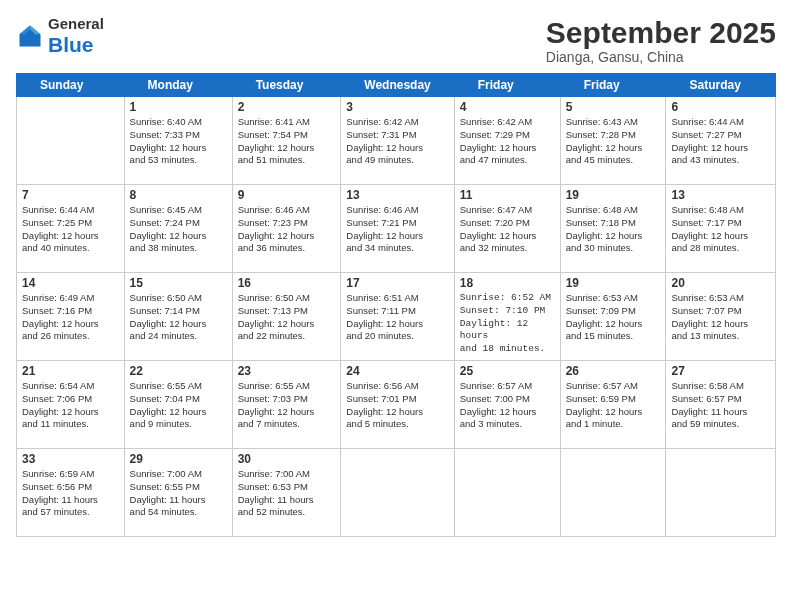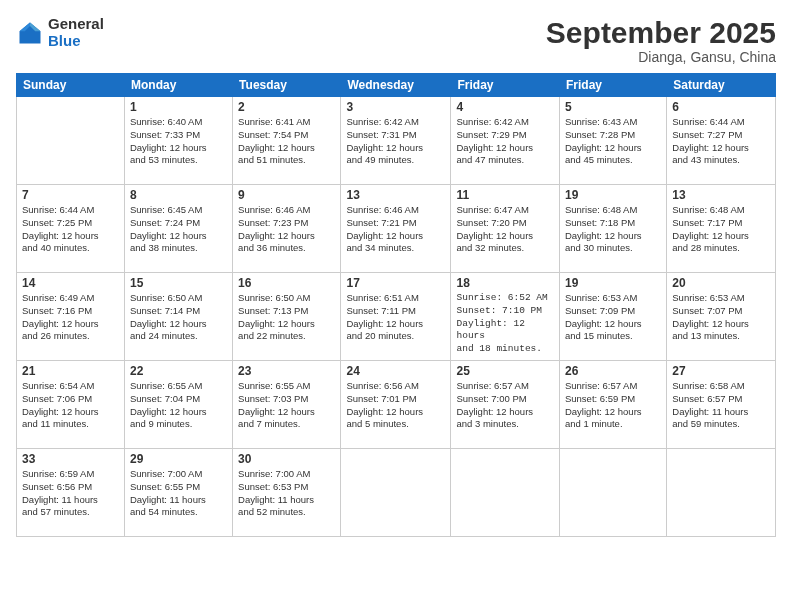--- a/index.html
+++ b/index.html
@@ -33,30 +33,30 @@
       display: flex;
       flex-direction: column;
       line-height: 1.1;
     }
     .logo-general {
       font-size: 15px;
       font-weight: bold;
       color: #333;
     }
     .logo-blue {
-      font-size: 15px;
+      font-size: 21px;
       font-weight: bold;
       color: #1a6fc4;
     }
     .logo-icon {
       width: 28px;
       height: 28px;
     }
     .title-block {
-      text-align: right;
+      text-align: left;
     }
     .month-title {
       font-size: 30px;
       font-weight: bold;
       color: #333;
       line-height: 1.1;
     }
     .location {
       font-size: 14px;
       color: #555;
@@ -64,21 +64,21 @@
     .calendar {
       width: 100%;
       border-collapse: collapse;
       flex: 1;
     }
     .calendar th {
       background: #1a6fc4;
       color: #fff;
       font-size: 12px;
       font-weight: bold;
-      padding: 4px 6px;
+      padding: 4px 23px;
       text-align: left;
       border: 1px solid #1a6fc4;
     }
     .calendar td {
       border: 1px solid #ccc;
       vertical-align: top;
       padding: 3px 5px;
       width: 113px;
       height: 88px;
       font-size: 10px;

